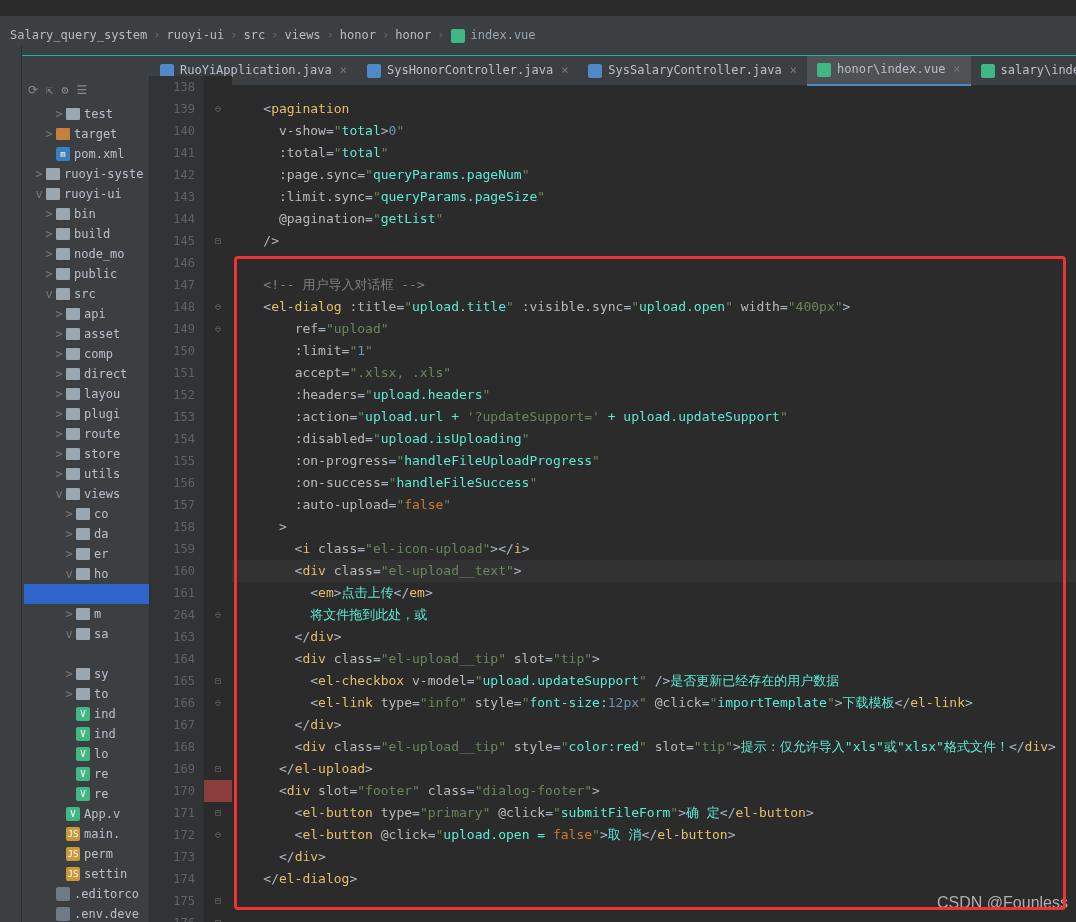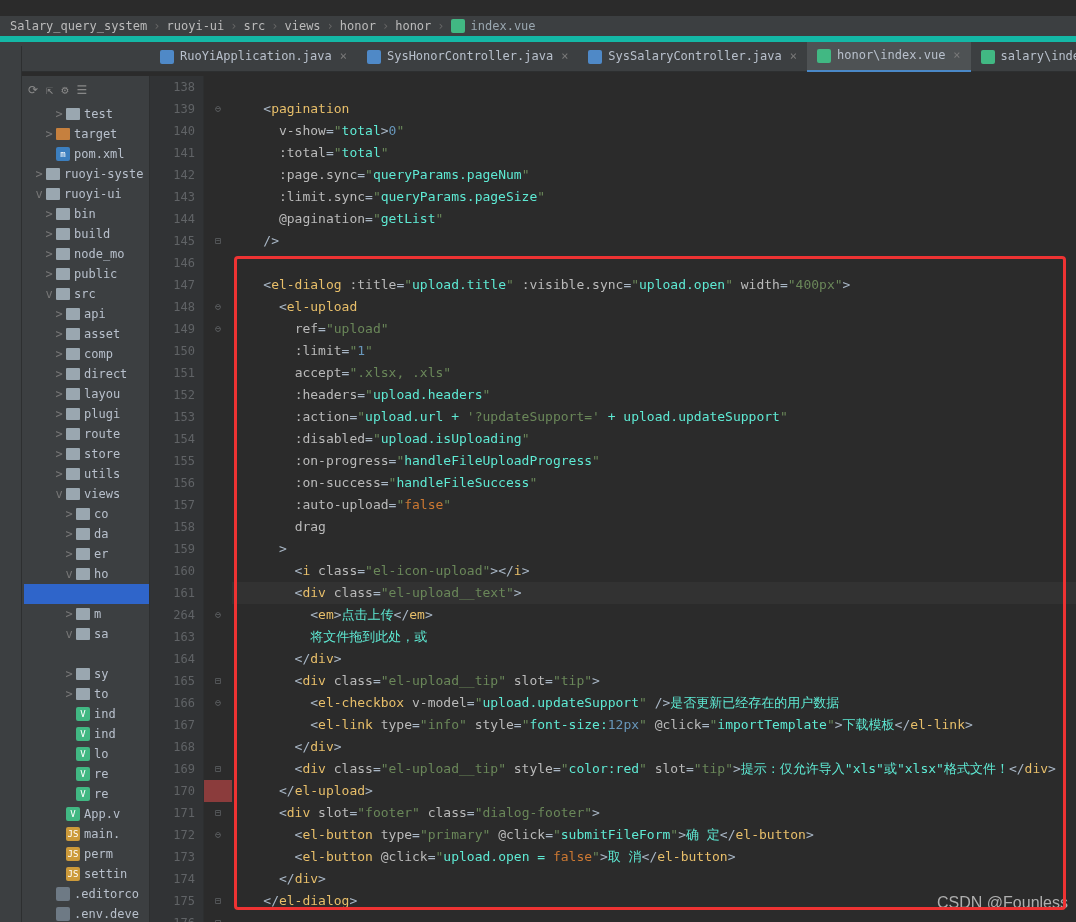--- a/index.html
+++ b/index.html
@@ -1,22 +1,22 @@
 <!DOCTYPE html>
 <html><head>
 <meta charset="utf-8">
 <style>
 * { margin:0; padding:0; box-sizing:border-box; }
 html, body { width:1076px; height:922px; background:#2b2b2b; color:#a9b7c6;
   font:13px/1.55 Consolas,'DejaVu Sans Mono',monospace; overflow:hidden; }
 
 
 .titlebar { height:16px; }
-.crumbs { display:flex; align-items:center; height:26px;
-  padding:0 10px; background:#3c3f41; border-bottom:6px solid #14b8a6;
+.crumbs { display:flex; align-items:center; height:40px;
+  padding:0 10px; background:#3c3f41; border-bottom:1px solid #14b8a6;
   color:#bbb; font-size:12px; }
 .crumbs .sep { margin:0 6px; color:#666; }
 .crumbs .v4 { color:#9aa7b0; }
 
 
 .tabs { display:flex; align-items:center; height:30px; background:#3c3f41;
   border-bottom:1px solid #2d2f30; padding-left:150px; font-size:12px; }
 .tab { display:flex; align-items:center; height:30px; padding:0 10px;
   color:#b8c0cc; }
 .tab.active { background:#4e5254; border-bottom:2px solid #4a88c7; }
@@ -477,32 +477,31 @@
 <div class="editor" id="editor">
     <div class="line"><span class=""></span></div>
     <div class="line"><span class="op">    &lt;</span><span class="tag">pagination</span></div>
     <div class="line"><span class="op">      </span><span class="attr">v-show</span><span class="op">=</span><span class="str">"</span><span class="plain">total</span><span class="op">&gt;</span><span class="num">0</span><span class="str">"</span></div>
     <div class="line"><span class="op">      </span><span class="attr">:total</span><span class="op">=</span><span class="str">"</span><span class="plain">total</span><span class="str">"</span></div>
     <div class="line"><span class="op">      </span><span class="attr">:page.sync</span><span class="op">=</span><span class="str">"</span><span class="plain">queryParams.pageNum</span><span class="str">"</span></div>
     <div class="line"><span class="op">      </span><span class="attr">:limit.sync</span><span class="op">=</span><span class="str">"</span><span class="plain">queryParams.pageSize</span><span class="str">"</span></div>
     <div class="line"><span class="op">      </span><span class="attr">@pagination</span><span class="op">=</span><span class="str">"</span><span class="plain">getList</span><span class="str">"</span></div>
     <div class="line"><span class="op">    /&gt;</span></div>
     <div class="line"><span class=""></span></div>
+    <div class="line"><span class="cmt">    &lt;!-- 用户导入对话框 --&gt;</span></div>
     <div class="line"><span class="op">    &lt;</span><span class="tag">el-dialog</span><span class="attr"> :title</span><span class="op">=</span><span class="str">"</span><span class="plain">upload.title</span><span class="str">" </span><span class="attr">:visible.sync</span><span class="op">=</span><span class="str">"</span><span class="plain">upload.open</span><span class="str">" </span><span class="attr">width</span><span class="op">=</span><span class="str">"400px"</span><span class="op">&gt;</span></div>
-    <div class="line"><span class="op">      &lt;</span><span class="tag">el-upload</span></div>
     <div class="line"><span class="op">        </span><span class="attr">ref</span><span class="op">=</span><span class="str">"upload"</span></div>
     <div class="line"><span class="op">        </span><span class="attr">:limit</span><span class="op">=</span><span class="str">"</span><span class="num">1</span><span class="str">"</span></div>
     <div class="line"><span class="op">        </span><span class="attr">accept</span><span class="op">=</span><span class="str">".xlsx, .xls"</span></div>
     <div class="line"><span class="op">        </span><span class="attr">:headers</span><span class="op">=</span><span class="str">"</span><span class="plain">upload.headers</span><span class="str">"</span></div>
     <div class="line"><span class="op">        </span><span class="attr">:action</span><span class="op">=</span><span class="str">"</span><span class="plain">upload.url + </span><span class="str">'?updateSupport='</span><span class="plain"> + upload.updateSupport</span><span class="str">"</span></div>
     <div class="line"><span class="op">        </span><span class="attr">:disabled</span><span class="op">=</span><span class="str">"</span><span class="plain">upload.isUploading</span><span class="str">"</span></div>
     <div class="line"><span class="op">        </span><span class="attr">:on-progress</span><span class="op">=</span><span class="str">"</span><span class="plain">handleFileUploadProgress</span><span class="str">"</span></div>
     <div class="line"><span class="op">        </span><span class="attr">:on-success</span><span class="op">=</span><span class="str">"</span><span class="plain">handleFileSuccess</span><span class="str">"</span></div>
     <div class="line"><span class="op">        </span><span class="attr">:auto-upload</span><span class="op">=</span><span class="str">"</span><span class="key">false</span><span class="str">"</span></div>
-    <div class="line"><span class="op">        </span><span class="attr">drag</span></div>
     <div class="line"><span class="op">      &gt;</span></div>
     <div class="line"><span class="op">        &lt;</span><span class="tag">i</span><span class="attr"> class</span><span class="op">=</span><span class="str">"el-icon-upload"</span><span class="op">&gt;&lt;/</span><span class="tag">i</span><span class="op">&gt;</span></div>
     <div class="line caret-line"><span class="op">        &lt;</span><span class="tag">div</span><span class="attr"> class</span><span class="op">=</span><span class="str">"el-upload__text"</span><span class="op">&gt;</span></div>
     <div class="line"><span class="op">          &lt;</span><span class="tag">em</span><span class="op">&gt;</span><span class="plain">点击上传</span><span class="op">&lt;/</span><span class="tag">em</span><span class="op">&gt;</span></div>
     <div class="line"><span class="plain">          将文件拖到此处，或</span></div>
     <div class="line"><span class="op">        &lt;/</span><span class="tag">div</span><span class="op">&gt;</span></div>
     <div class="line"><span class="op">        &lt;</span><span class="tag">div</span><span class="attr"> class</span><span class="op">=</span><span class="str">"el-upload__tip"</span><span class="attr"> slot</span><span class="op">=</span><span class="str">"tip"</span><span class="op">&gt;</span></div>
     <div class="line"><span class="op">          &lt;</span><span class="tag">el-checkbox</span><span class="attr"> v-model</span><span class="op">=</span><span class="str">"</span><span class="plain">upload.updateSupport</span><span class="str">" </span><span class="op">/&gt;</span><span class="plain">是否更新已经存在的用户数据</span></div>
     <div class="line"><span class="op">          &lt;</span><span class="tag">el-link</span><span class="attr"> type</span><span class="op">=</span><span class="str">"info"</span><span class="attr"> style</span><span class="op">=</span><span class="str">"</span><span class="plain">font-size:</span><span class="num">12px</span><span class="str">" </span><span class="attr">@click</span><span class="op">=</span><span class="str">"</span><span class="plain">importTemplate</span><span class="str">"</span><span class="op">&gt;</span><span class="plain">下载模板</span><span class="op">&lt;/</span><span class="tag">el-link</span><span class="op">&gt;</span></div>
     <div class="line"><span class="op">        &lt;/</span><span class="tag">div</span><span class="op">&gt;</span></div>

